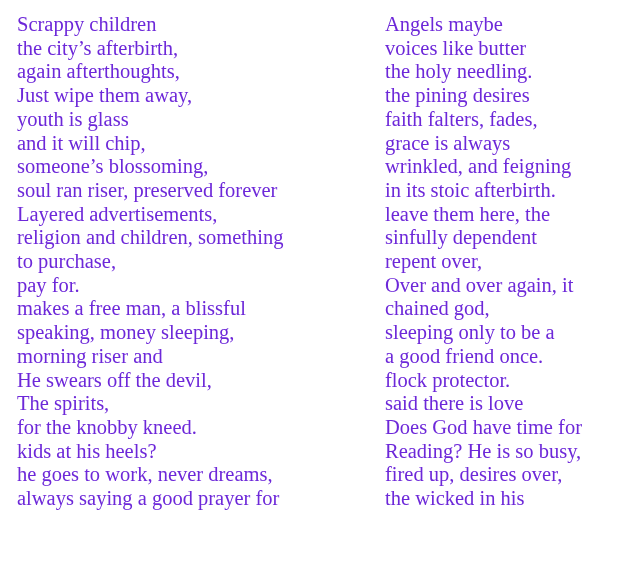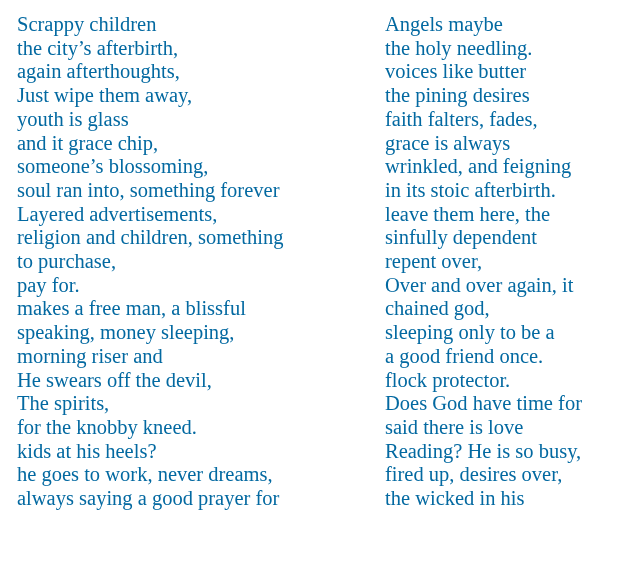--- a/index.html
+++ b/index.html
@@ -6,21 +6,21 @@
     margin: 0;
     padding: 0;
     background: #ffffff;
   }
   .page {
     position: relative;
     width: 620px;
     height: 548px;
     background: #ffffff;
     font-family: "Liberation Serif", "DejaVu Serif", serif;
-    color: #0369a1;
+    color: #6d28d9;
     overflow: hidden;
   }
   .poem-column {
     position: absolute;
     top: 13px;
     font-size: 20.5px;
     line-height: 23.7px;
     white-space: nowrap;
   }
   .poem-column.left  { left: 17px;  }
@@ -36,54 +36,54 @@
 </head>
 <body>
 
 <div class="page">
   <div class="poem-column left">
       <div>Scrappy children</div>
       <div>the city’s afterbirth,</div>
       <div>again afterthoughts,</div>
       <div>Just wipe them away,</div>
       <div>youth is glass</div>
-      <div>and it grace chip,</div>
+      <div>and it will chip,</div>
       <div>someone’s blossoming,</div>
-      <div>soul ran into, something forever</div>
+      <div>soul ran riser, preserved forever</div>
       <div>Layered advertisements,</div>
       <div>religion and children, something</div>
       <div>to purchase,</div>
       <div>pay for.</div>
       <div>makes a free man, a blissful</div>
       <div>speaking, money sleeping,</div>
       <div>morning riser and</div>
       <div>He swears off the devil,</div>
       <div>The spirits,</div>
       <div>for the knobby kneed.</div>
       <div>kids at his heels?</div>
       <div>he goes to work, never dreams,</div>
       <div>always saying a good prayer for</div>
     </div>
   <div class="poem-column right">
       <div>Angels maybe</div>
+      <div>voices like butter</div>
       <div>the holy needling.</div>
-      <div>voices like butter</div>
       <div>the pining desires</div>
       <div>faith falters, fades,</div>
       <div>grace is always</div>
       <div>wrinkled, and feigning</div>
       <div>in its stoic afterbirth.</div>
       <div>leave them here, the</div>
       <div>sinfully dependent</div>
       <div>repent over,</div>
       <div>Over and over again, it</div>
       <div>chained god,</div>
       <div>sleeping only to be a</div>
       <div>a good friend once.</div>
       <div>flock protector.</div>
+      <div>said there is love</div>
       <div>Does God have time for</div>
-      <div>said there is love</div>
       <div>Reading? He is so busy,</div>
       <div>fired up, desires over,</div>
       <div>the wicked in his</div>
     </div>
   <div class="final-word">Dinner.</div>
 </div>
 
 </body></html>

